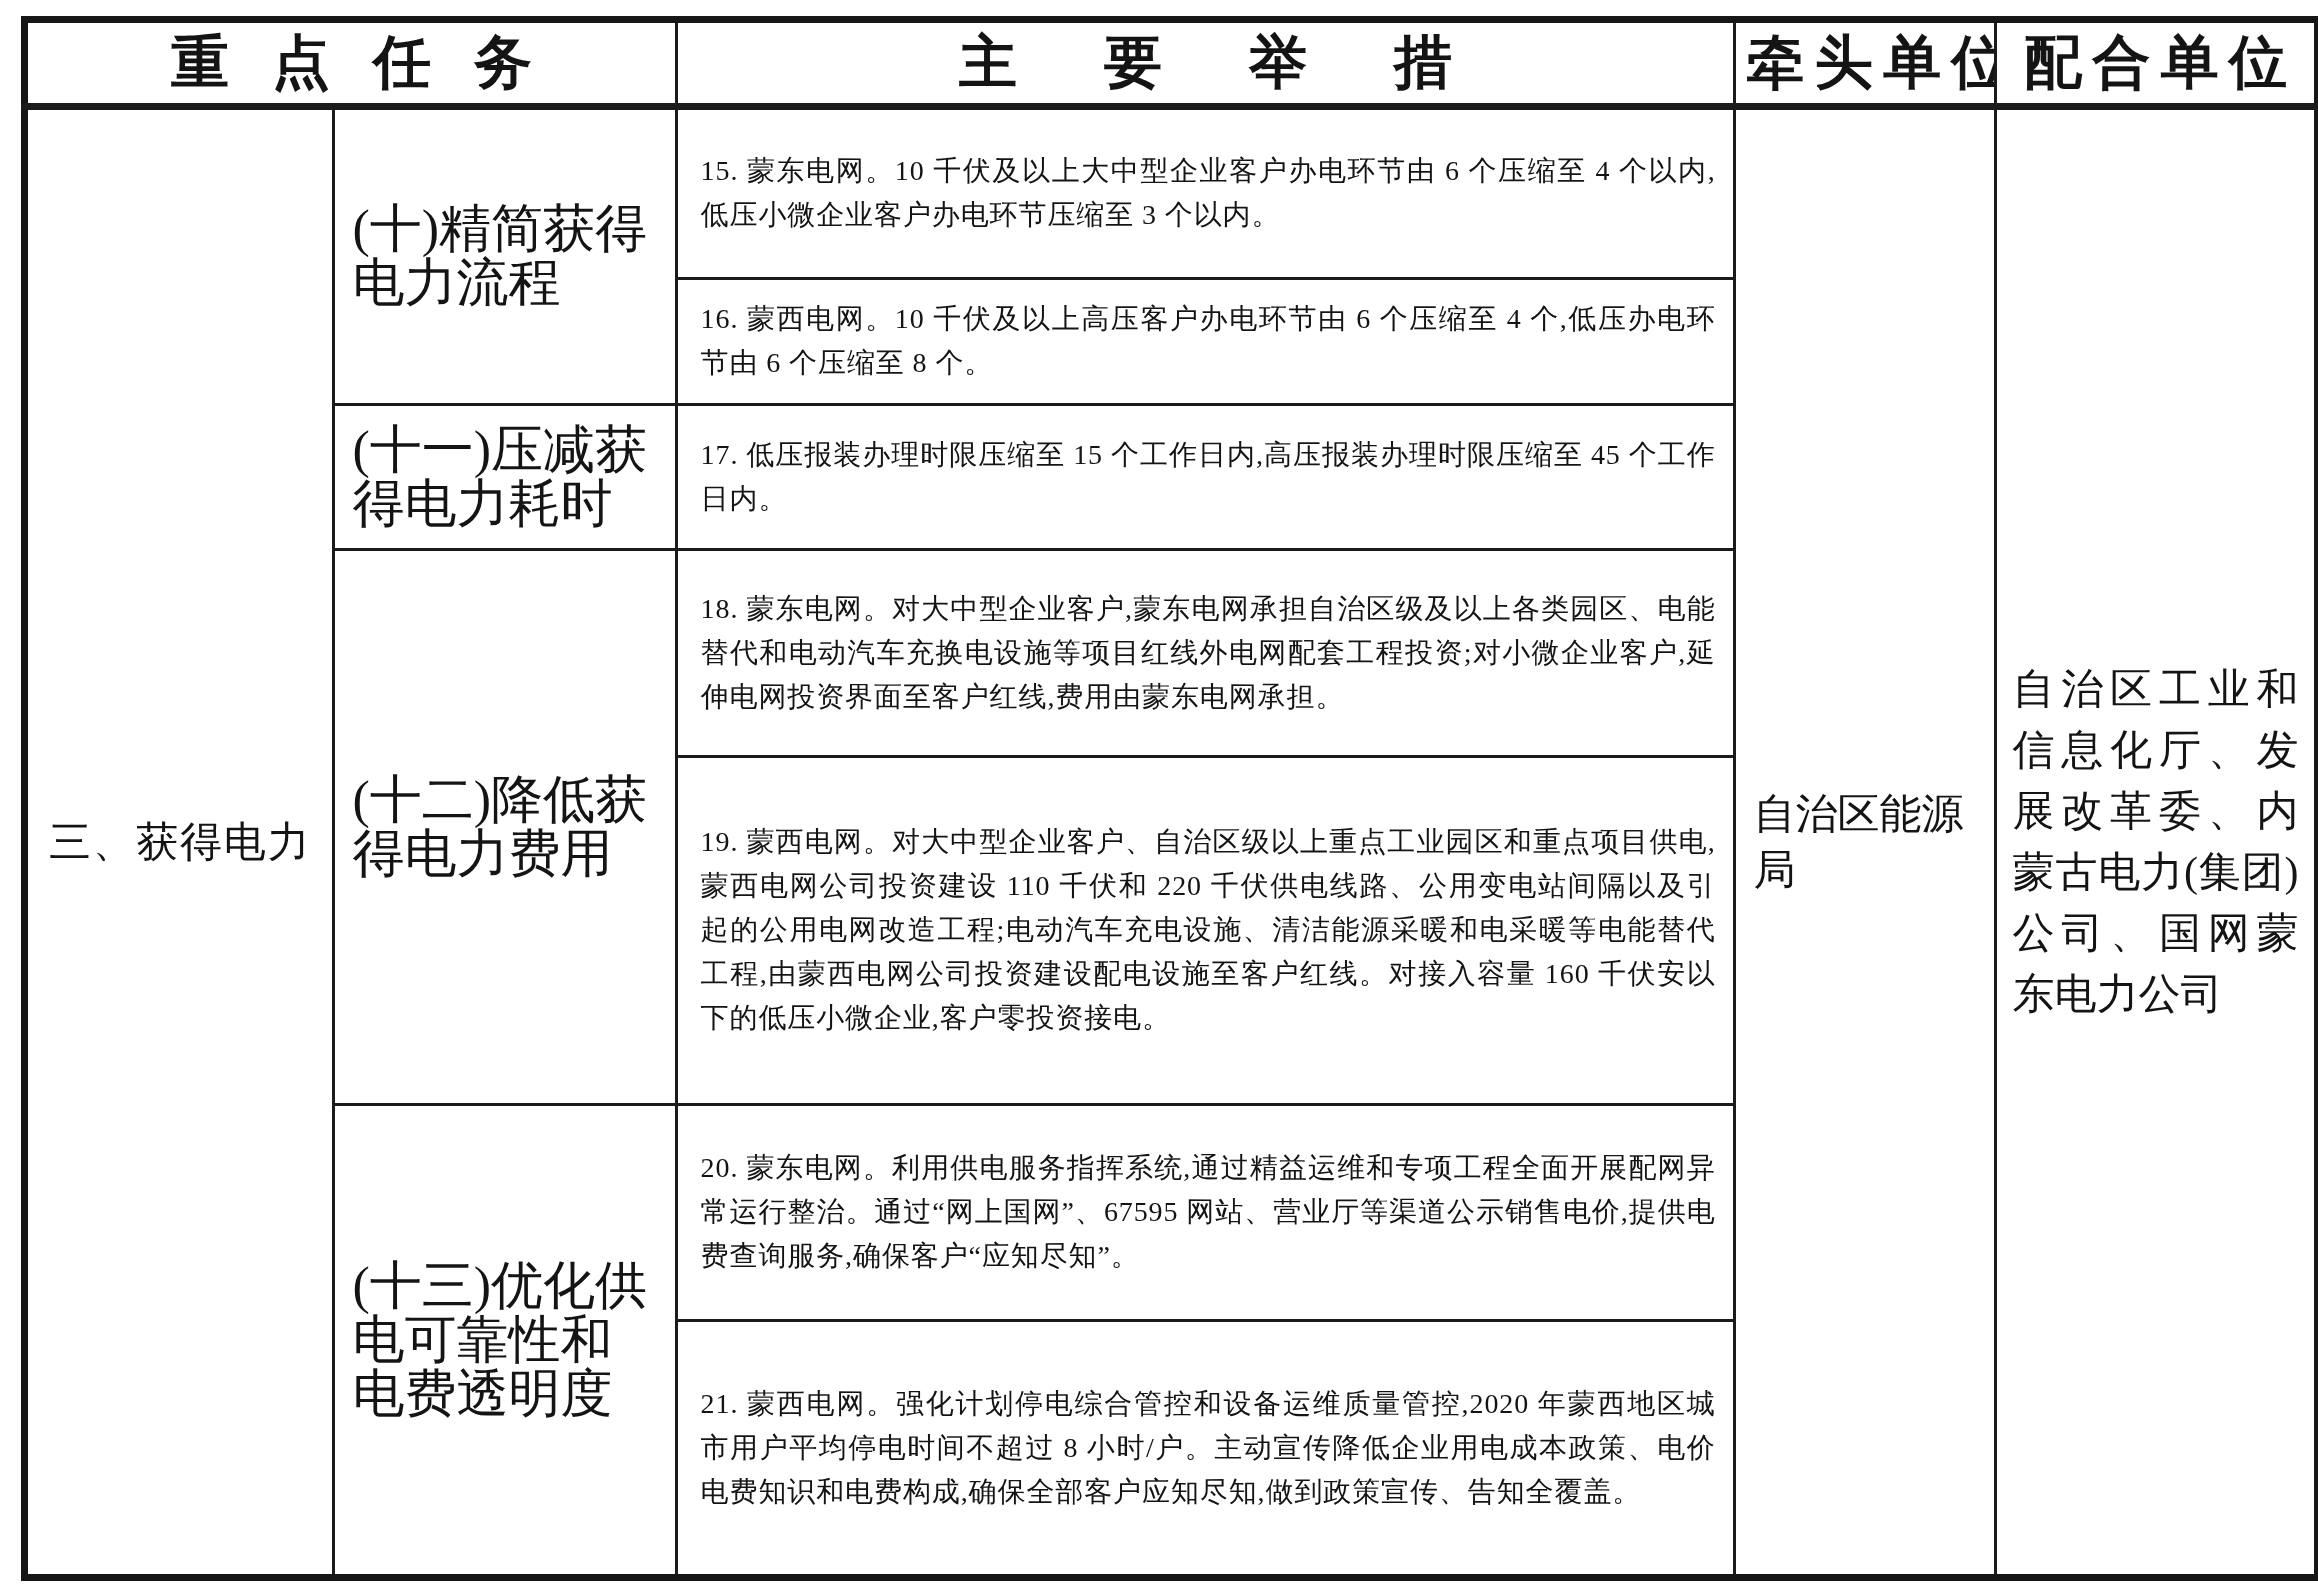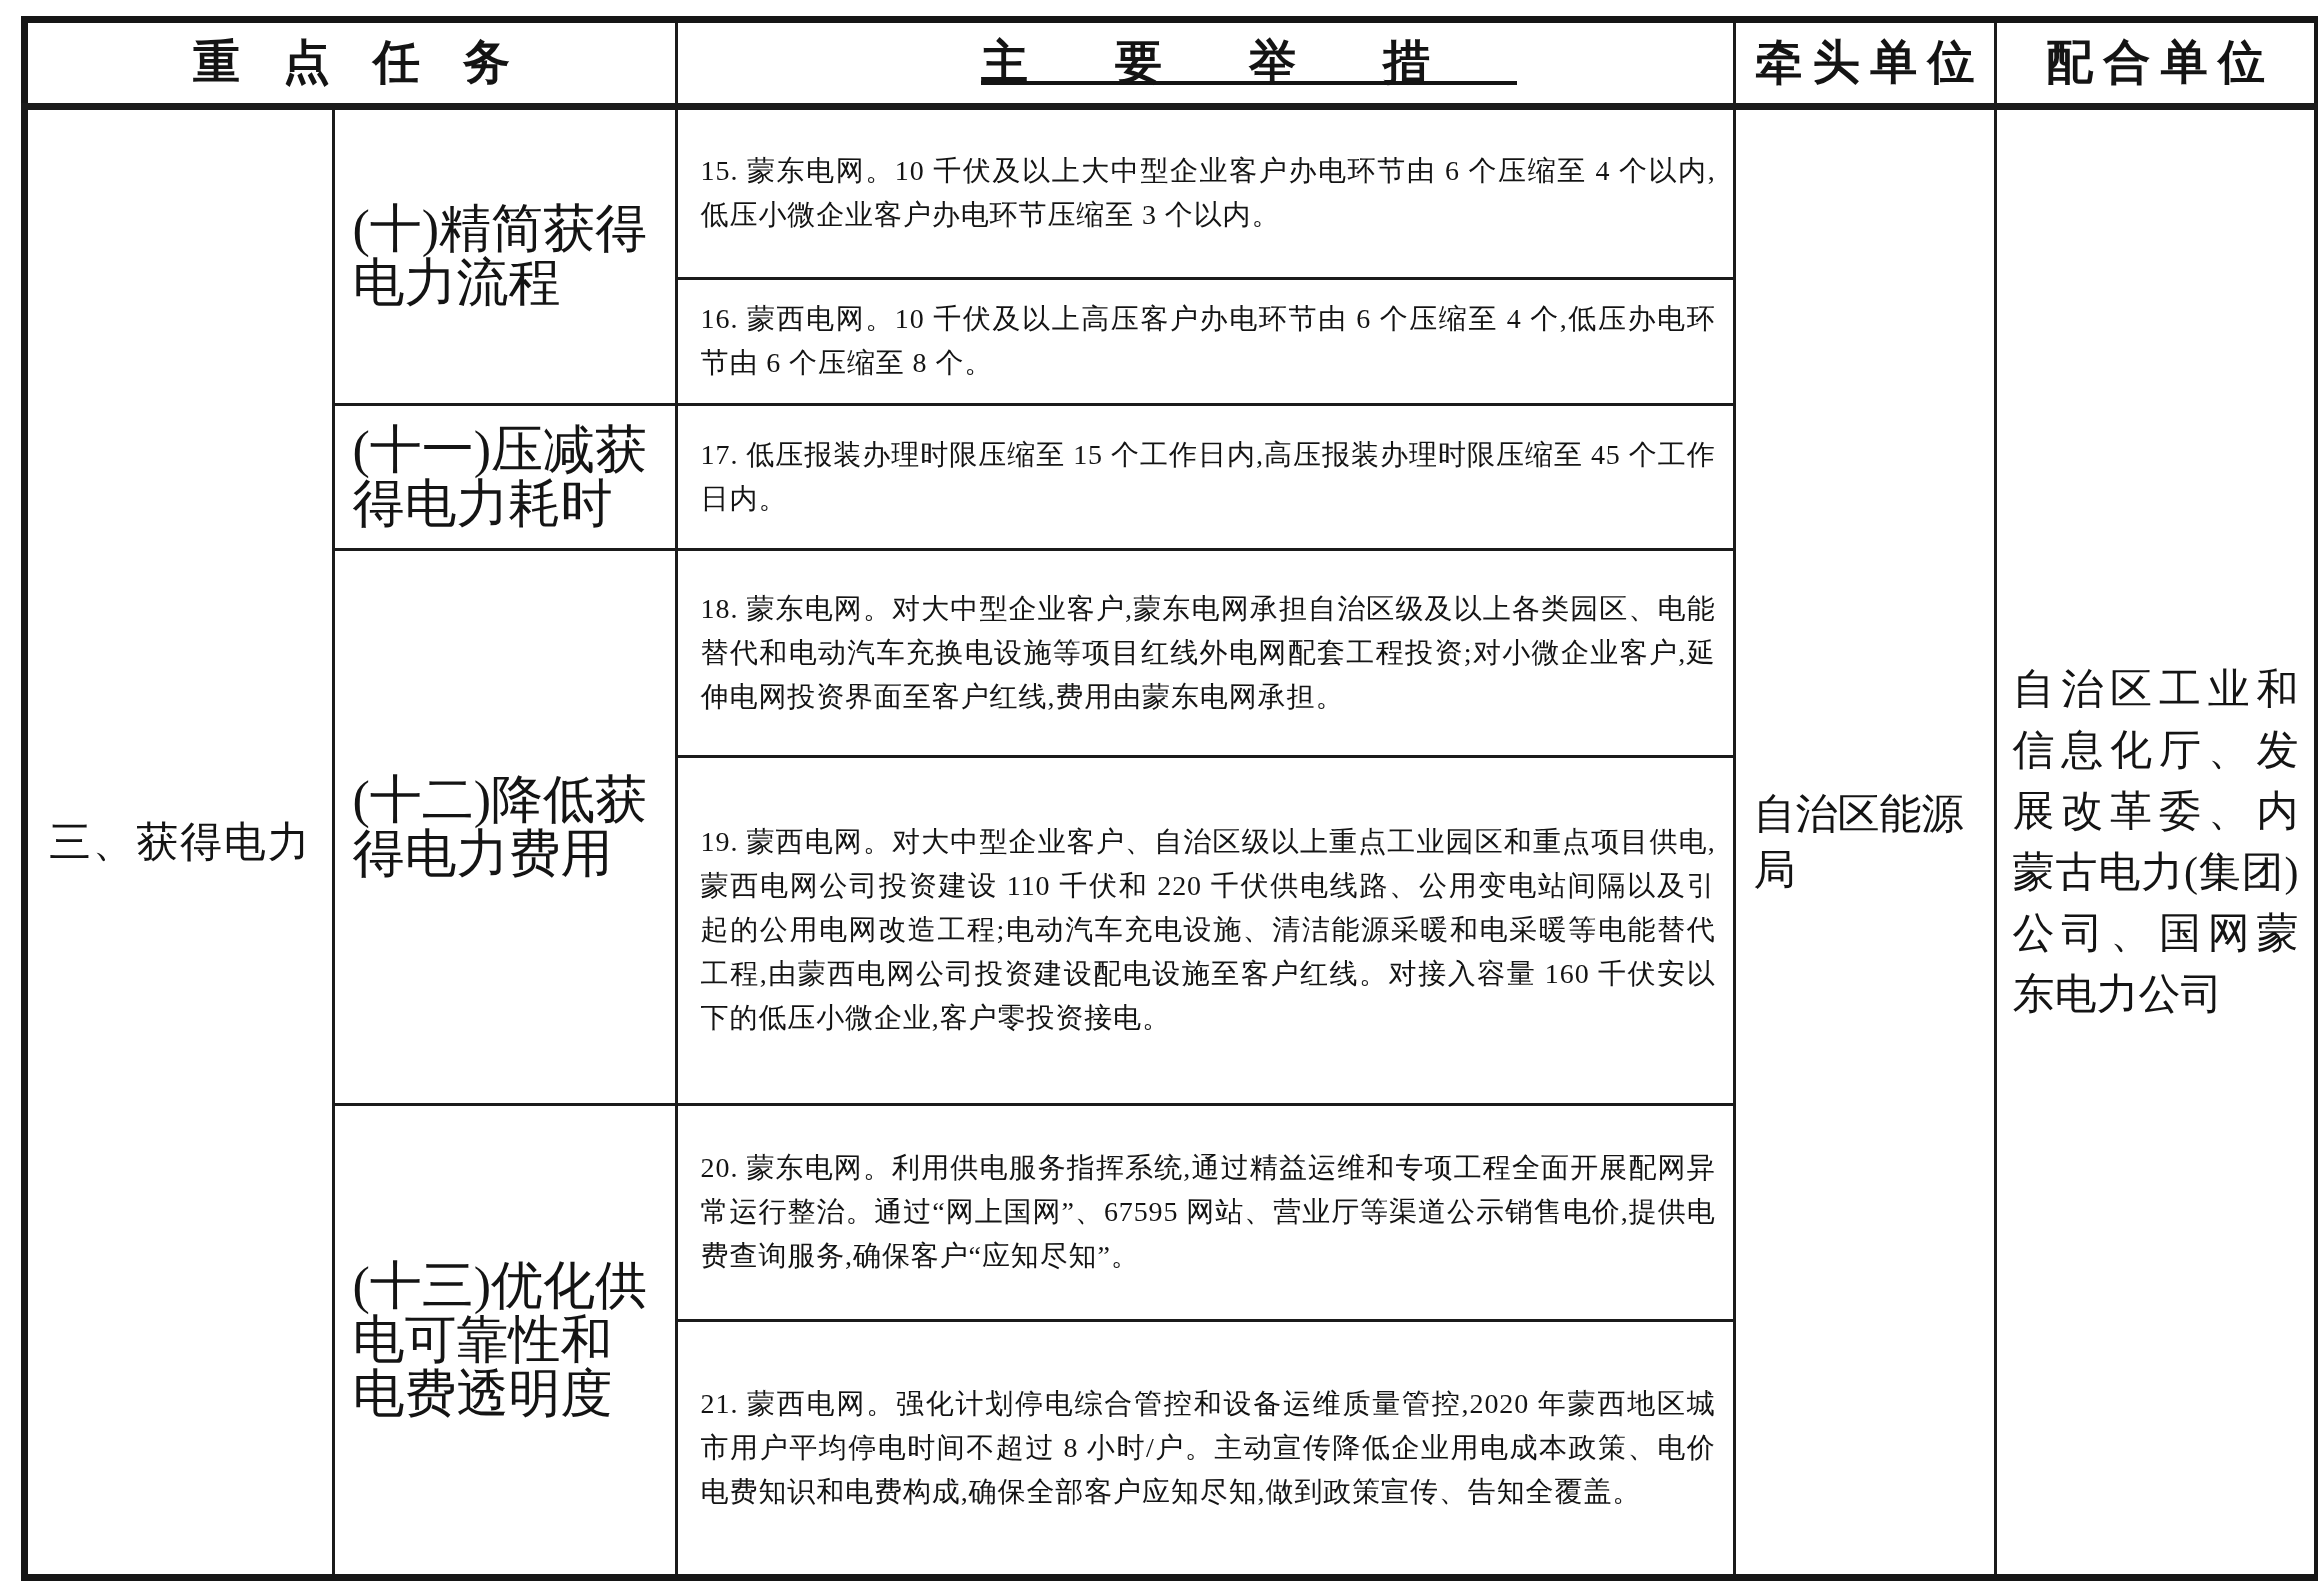--- a/index.html
+++ b/index.html
@@ -33,28 +33,28 @@
   col.c5 { width: 322px; }
 
   th, td {
     border: 3.5px solid #1b1b1b;
     vertical-align: middle;
     overflow: hidden;
   }
   th {
     font-family: "Liberation Sans", "DejaVu Sans", sans-serif;
     font-weight: bold;
-    font-size: 47px;
+    font-size: 58px;
     padding: 0;
     text-align: center;
     border-bottom-width: 7px;
     white-space: nowrap;
   }
   th.h-task   { letter-spacing: 43px;  text-indent: 43px; }
-  th.h-measure{ letter-spacing: 87px; text-indent: 87px; text-decoration: underline; }
+  th.h-measure{ letter-spacing: 87px; text-indent: 87px; }
   th.h-lead,
   th.h-support{ letter-spacing: 10.4px;  text-indent: 10.4px; margin-left: 9px; }
 
   td.category-cell {
     font-size: 42px;
     text-align: center;
     letter-spacing: 1.7px;
     padding: 0 5.2px;
   }
   td.task-cell {

